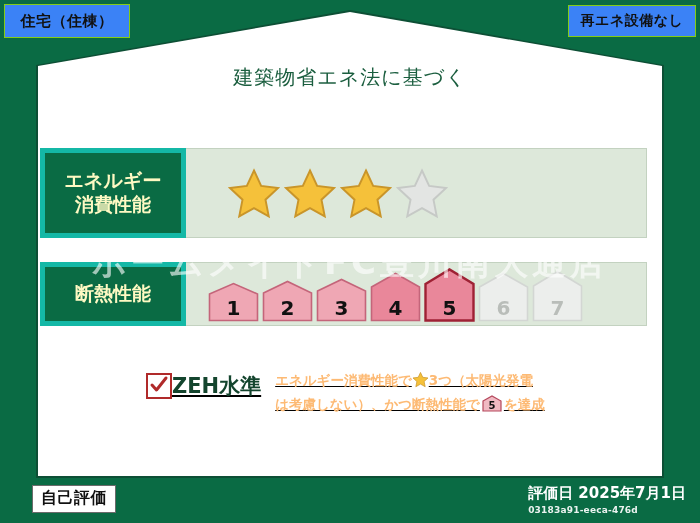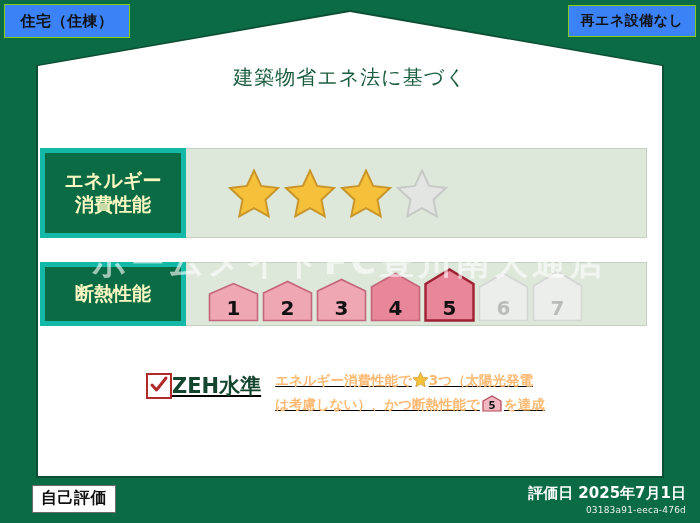--- a/index.html
+++ b/index.html
@@ -97,23 +97,23 @@
     margin:0 2px;
   }
 
   
   #footer-left{position:absolute;left:14px;bottom:10px;display:flex;align-items:center;gap:16px;margin-left:18px;}
   .eval-badge{
     background:#ffffff;border:1px solid #6b6b6b;color:#111;
     font-size:16px;font-weight:bold;padding:2px 8px 3px;letter-spacing:0.5px;
   }
   #footer-address{color:#ffffff;font-size:14px;font-weight:bold;}
-  #footer-right{position:absolute;right:14px;bottom:8px;text-align:right;color:#fff;margin-left:40px;}
+  #footer-right{position:absolute;right:14px;bottom:8px;color:#fff;margin-left:40px;}
   #eval-date{font-size:15px;font-weight:bold;}
-  #eval-id{font-size:9px;letter-spacing:0.2px;margin-top:2px;opacity:.92;}
+  #eval-id{font-size:9px;letter-spacing:0.2px;margin-top:2px;opacity:.92;font-weight:bold;}
 
   
   #watermark{
     position:absolute;left:0;right:0;top:240px;text-align:center;
     font-size:34px;font-weight:bold;color:rgba(255,255,255,.62);
     letter-spacing:4px;pointer-events:none;z-index:5;white-space:nowrap;
   }
 </style>
 </head>
 <body>

